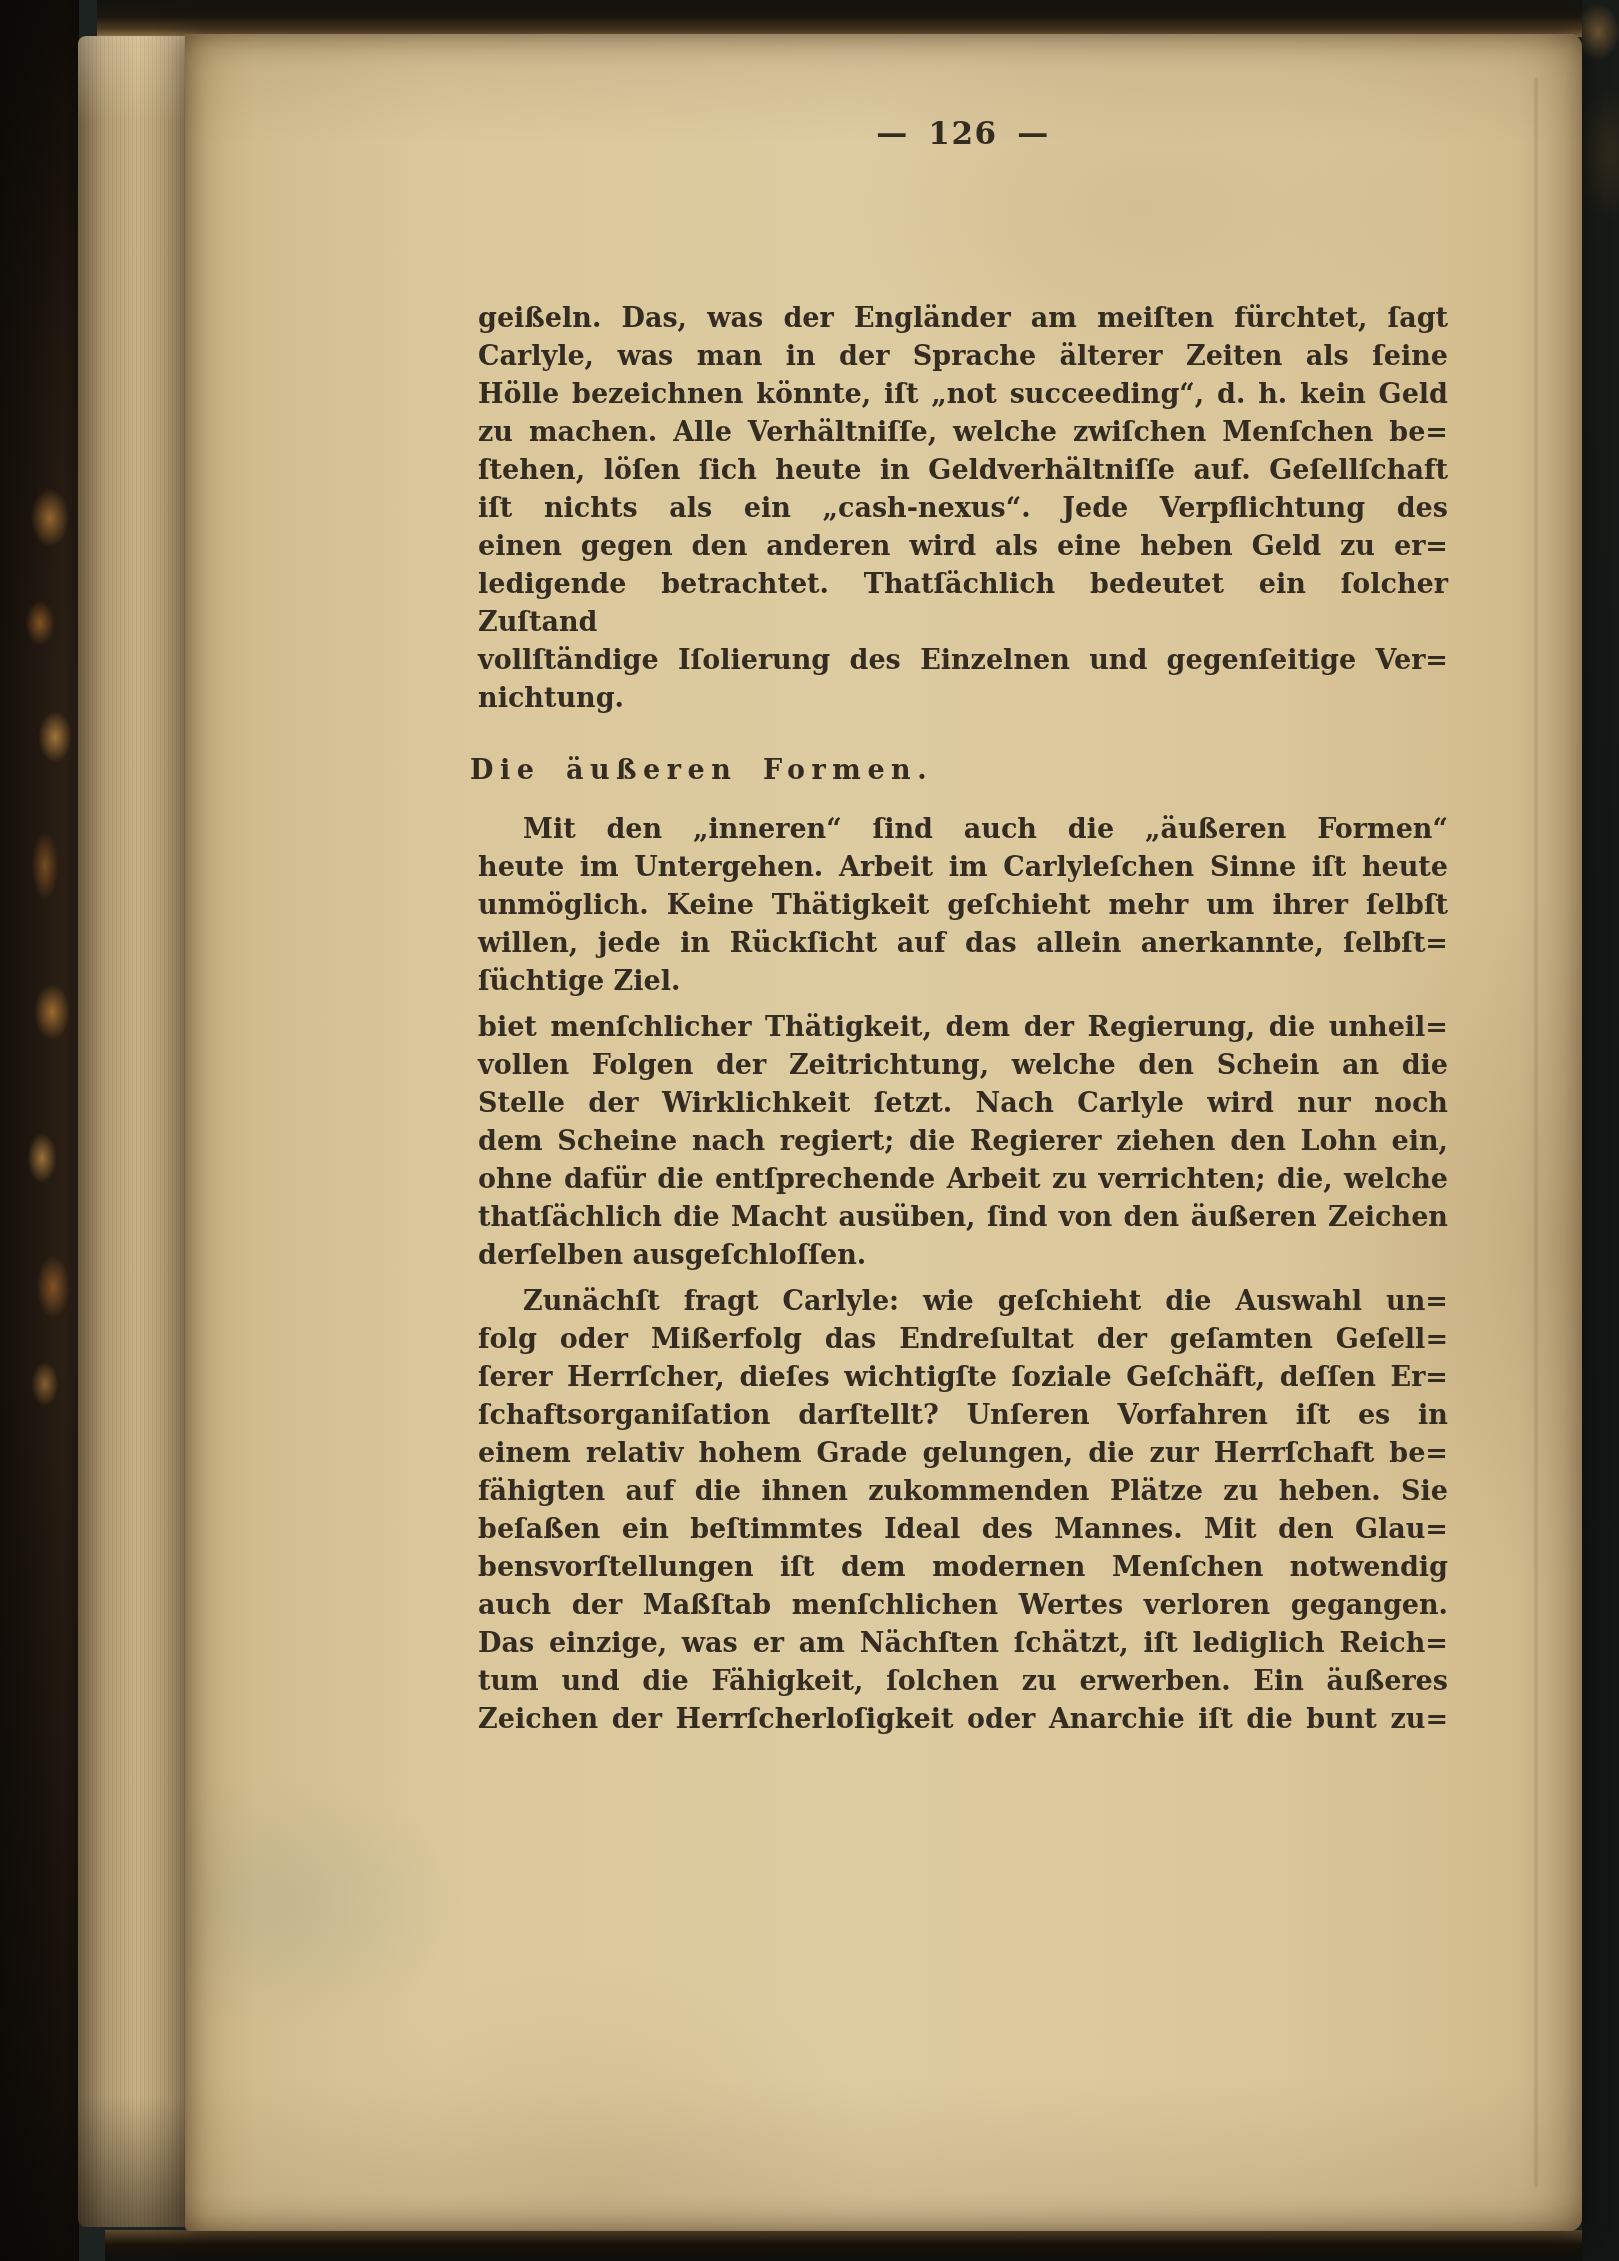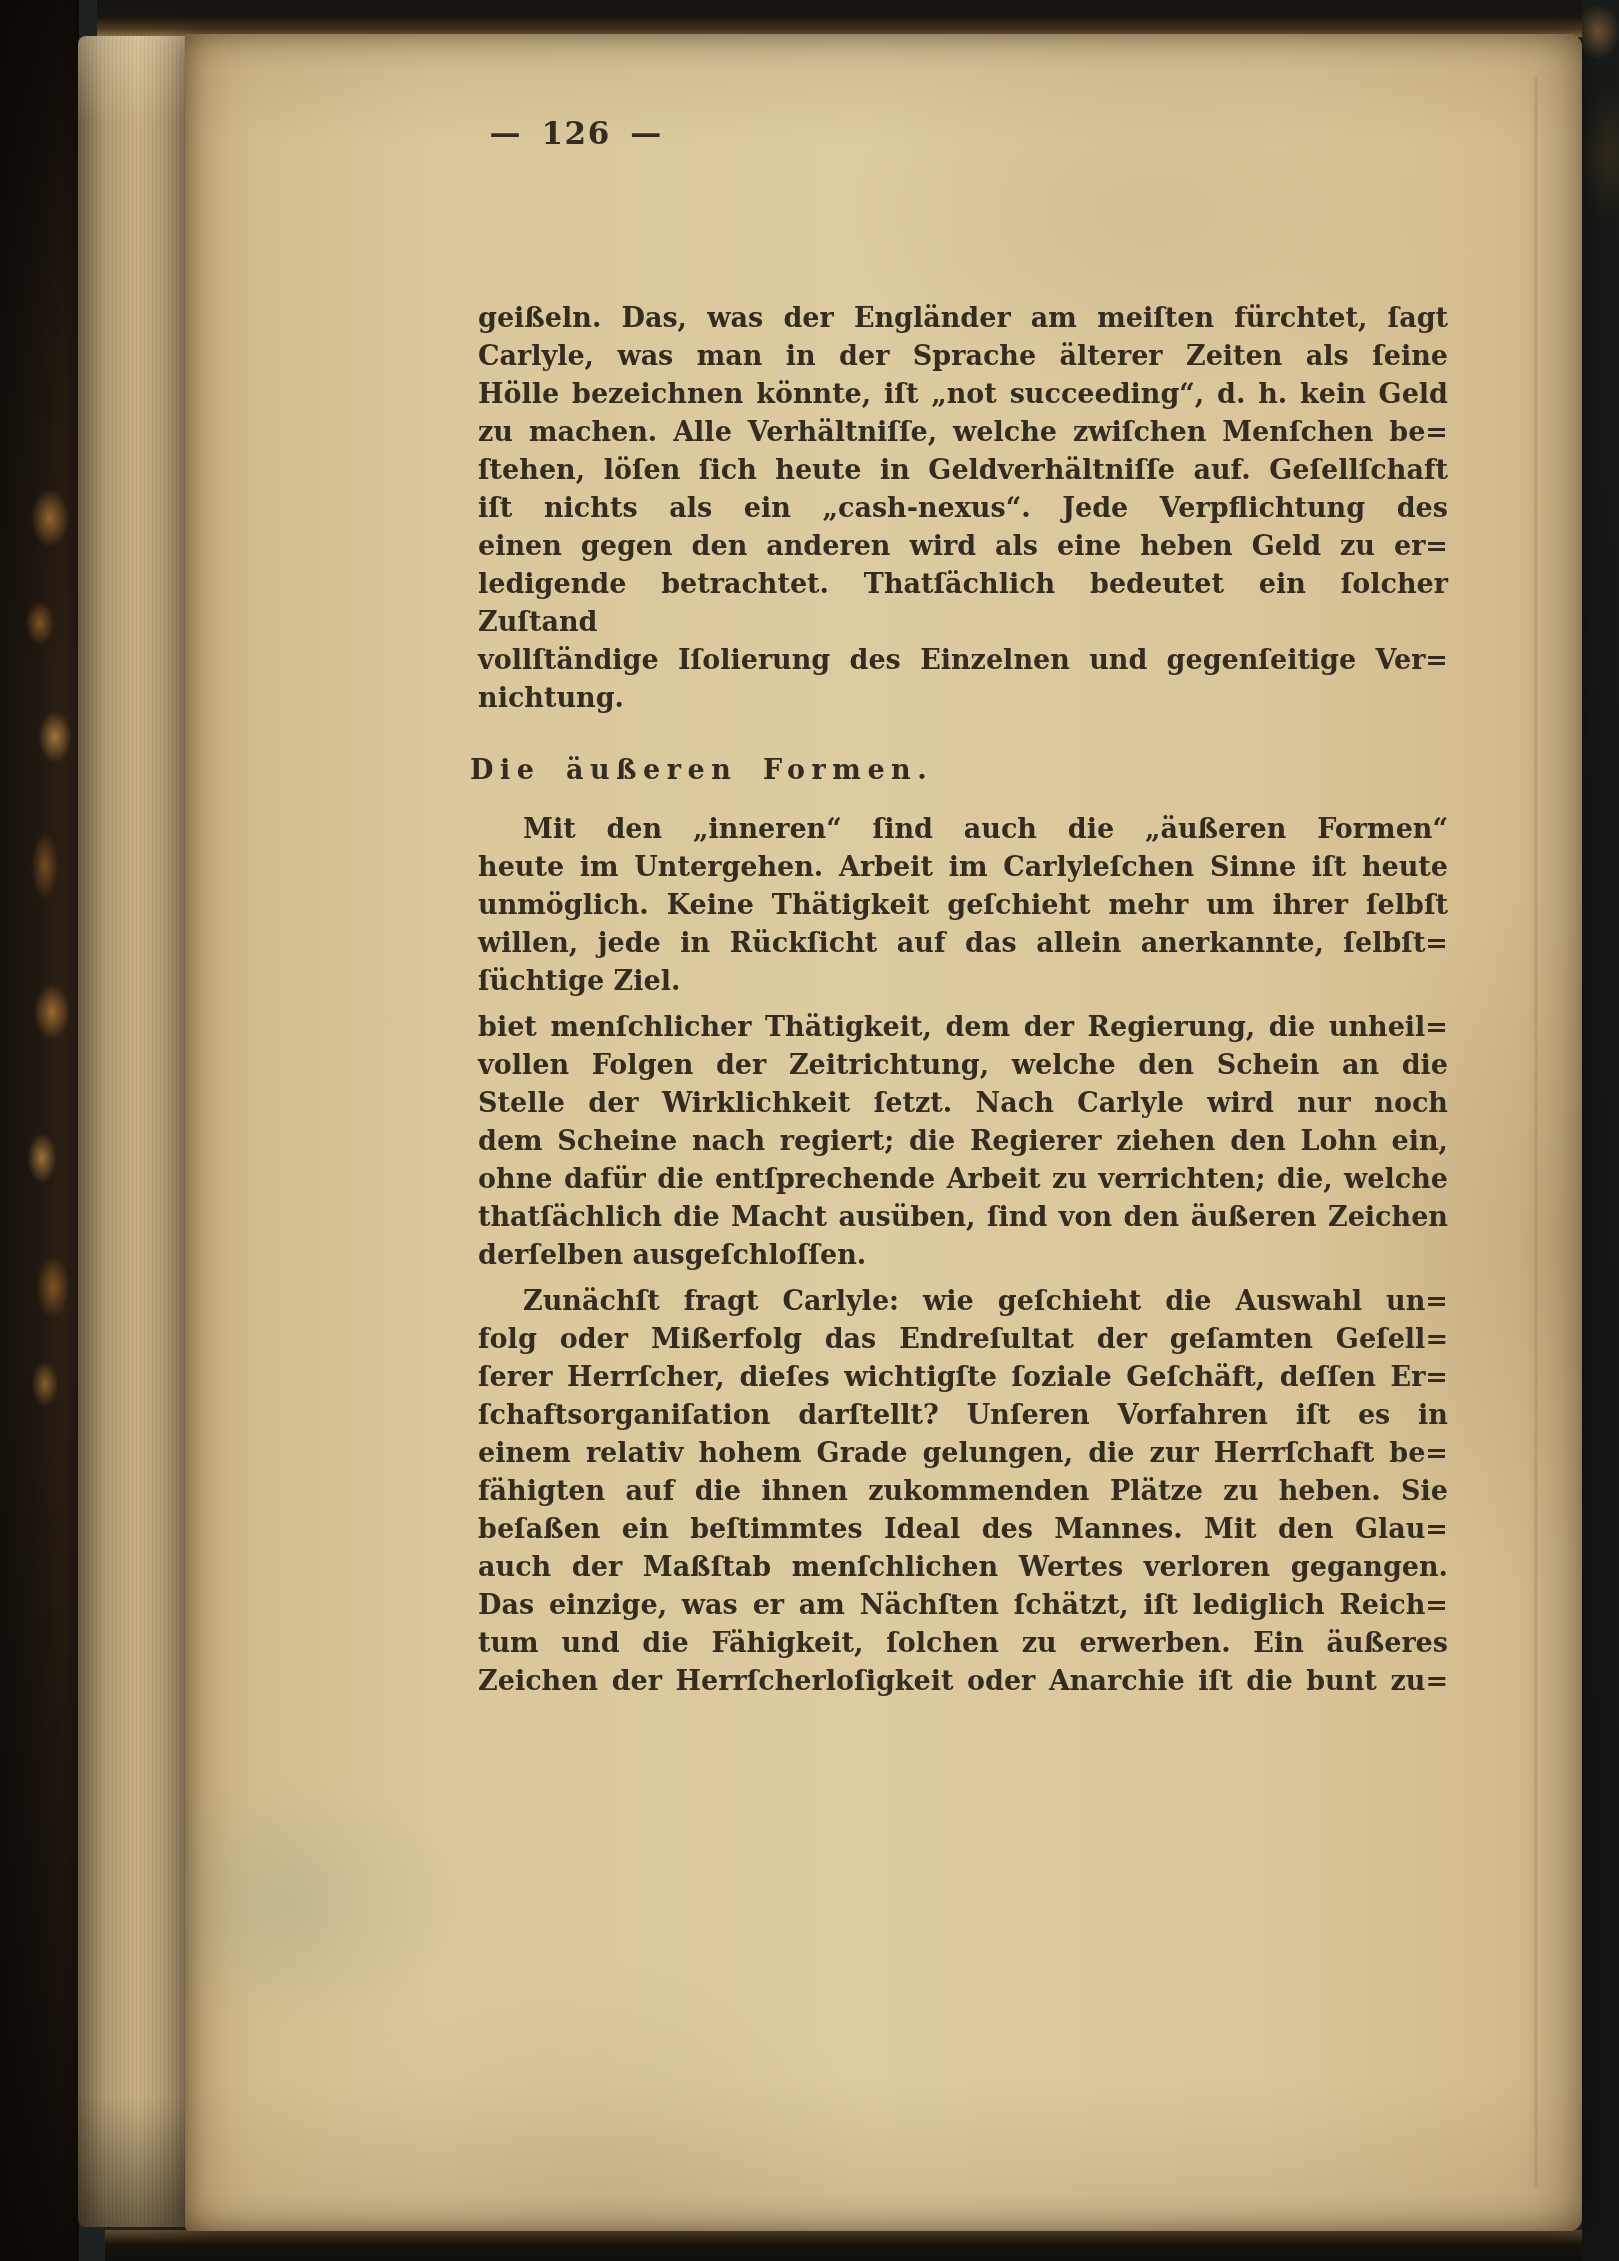--- a/index.html
+++ b/index.html
@@ -87,21 +87,21 @@
       0 0 29px rgba(0,0,0,.45);
   }
   .curl-line {
     position: absolute; right: 45px; top: 2%; height: 96%; width: 2.4px;
     background: rgba(95,70,38,.28);
     filter: blur(0.8px);
   }
 
   .page-header {
     position: absolute; top: 81px; left: 285px; width: 986px;
-    text-align: left;
+    text-align: center;
     font-size: 31px; letter-spacing: 1.6px;
   }
   .page-header .dash { margin: 0 19.4px; }
 
   .text-col {
     position: absolute; top: 257px; left: 285px; width: 986px;
   }
   .para { margin: 8px; }
   .line {
     font-size: 27px; line-height: 38px;
@@ -163,20 +163,21 @@
           <div class="line">derſelben ausgeſchloſſen.</div>
         </div>
         <div class="para">
           <div class="line just ind">Zunächſt fragt Carlyle: wie geſchieht die Auswahl un=</div>
           <div class="line just">folg oder Mißerfolg das Endreſultat der geſamten Geſell=</div>
           <div class="line just">ſerer Herrſcher, dieſes wichtigſte ſoziale Geſchäft, deſſen Er=</div>
           <div class="line just">ſchaftsorganiſation darſtellt? Unſeren Vorfahren iſt es in</div>
           <div class="line just">einem relativ hohem Grade gelungen, die zur Herrſchaft be=</div>
           <div class="line just">fähigten auf die ihnen zukommenden Plätze zu heben. Sie</div>
           <div class="line just">beſaßen ein beſtimmtes Ideal des Mannes. Mit den Glau=</div>
+          <div class="line just">bensvorſtellungen iſt dem modernen Menſchen notwendig</div>
           <div class="line just">auch der Maßſtab menſchlichen Wertes verloren gegangen.</div>
           <div class="line just">Das einzige, was er am Nächſten ſchätzt, iſt lediglich Reich=</div>
           <div class="line just">tum und die Fähigkeit, ſolchen zu erwerben. Ein äußeres</div>
           <div class="line just">Zeichen der Herrſcherloſigkeit oder Anarchie iſt die bunt zu=</div>
         </div>
       </div>
   </div>
 </div>
 
 

